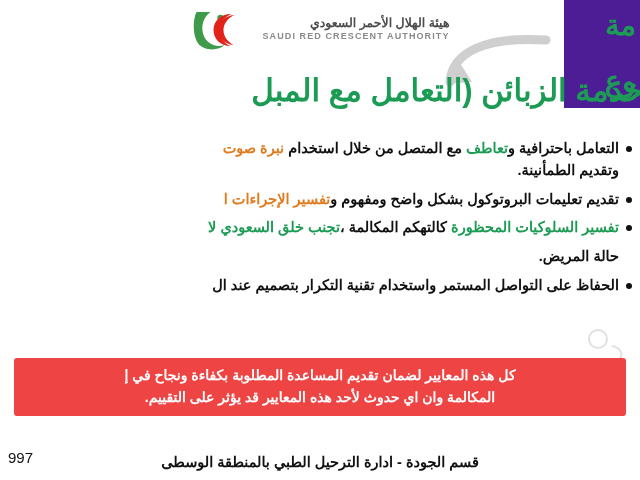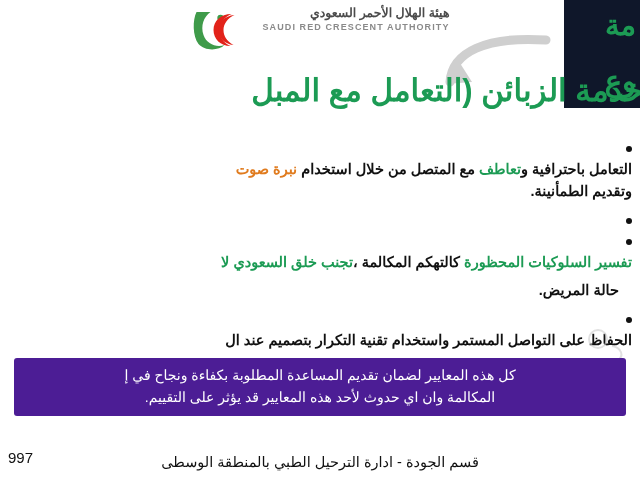--- a/index.html
+++ b/index.html
@@ -11,21 +11,21 @@
     position:relative;
   }
   .slide{
     position:absolute;inset:0;
     background:#ffffff;
   }
 
   
   .logo-block{
     position:absolute;top:6px;left:50%;transform:translateX(-50%);
-    display:flex;gap:26px;
+    display:flex;align-items:center;gap:26px;
     direction:rtl;
   }
   .logo-text{
     text-align:right;line-height:1.25;
   }
   .logo-ar{
     font-size:12.5px;font-weight:bold;color:#4b4b4b;letter-spacing:0px;
     white-space:nowrap;
   }
   .logo-en{
@@ -34,21 +34,21 @@
     font-weight:bold;
   }
   .crescent-mark{
     width:46px;height:46px;position:relative;flex:0 0 auto;
   }
 
   
   .right-label{
     position:absolute;top:0;right:0;
     width:76px;height:108px;
-    background:#0f172a;
+    background:#4c1d95;
     overflow:hidden;
   }
   .right-label .rl-text{
     position:absolute;right:4px;top:4px;
     color:#1c9b54;font-weight:bold;font-size:29px;line-height:1.45;
     white-space:nowrap;text-align:right;
   }
 
   
   .arrow-wrap{
@@ -70,58 +70,57 @@
   
   .bullets{
     position:absolute;top:138px;right:8px;left:8px;
     direction:rtl;
   }
   .bullet{
     display:flex;align-items:flex-start;gap:7px;
     margin-bottom:7px;
     white-space:nowrap;
     overflow:hidden;
-    flex-direction:column;
   }
   .dot{
     flex:0 0 auto;
     width:6px;height:6px;border-radius:50%;
     background:#111;
     margin-top:8px;
   }
   .btxt{
     font-size:14.5px;font-weight:bold;color:#111;line-height:1.5;
     text-align:right;
   }
   .btxt.two-line{white-space:normal;}
   .btxt .g{color:#1c9b54;}
   .btxt .o{color:#e07b1e;}
 
   
   .note{
     position:absolute;left:14px;right:14px;top:358px;
-    background:#4c1d95;
+    background:#ef4444;
     color:#ffffff;
     border-radius:3px;
     padding:7px 12px 8px 12px;
     text-align:center;
-    font-weight:normal;
+    font-weight:bold;
     font-size:14px;
     line-height:1.55;
     direction:rtl;
   }
 
   
   .footer{
     position:absolute;bottom:8px;left:0;right:0;height:26px;
   }
   .footer-center{
     position:absolute;right:50%;transform:translateX(50%);
     bottom:2px;
-    font-size:14.5px;font-weight:normal;color:#111;white-space:nowrap;margin-top:36px;
+    font-size:14.5px;font-weight:bold;color:#111;white-space:nowrap;margin-top:36px;
   }
   .footer-num{
     position:absolute;left:8px;bottom:6px;
     font-size:15px;color:#111;font-weight:normal;
   }
 
   
   .figure{
     position:absolute;right:8px;bottom:74px;width:64px;height:80px;
     opacity:.55;
@@ -166,20 +165,23 @@
     <div class="bullet">
       <span class="dot"></span>
       <span class="btxt two-line">
         <span>التعامل باحترافية و</span><span class="g">تعاطف</span><span> مع المتصل من خلال استخدام </span><span class="o">نبرة صوت</span><br>
         <span>وتقديم الطمأنينة.</span>
       </span>
     </div>
 
     <div class="bullet">
       <span class="dot"></span>
+      <span class="btxt">
+        <span>تقديم تعليمات البروتوكول بشكل واضح ومفهوم و</span><span class="o">تفسير الإجراءات ا</span>
+      </span>
     </div>
 
     <div class="bullet">
       <span class="dot"></span>
       <span class="btxt two-line">
         <span class="g">تفسير السلوكيات المحظورة</span><span> كالتهكم المكالمة ،</span><span class="g">تجنب خلق السعودي لا </span><br>
       </span>
     </div>
 
     <div class="bullet" style="margin-right:13px">

